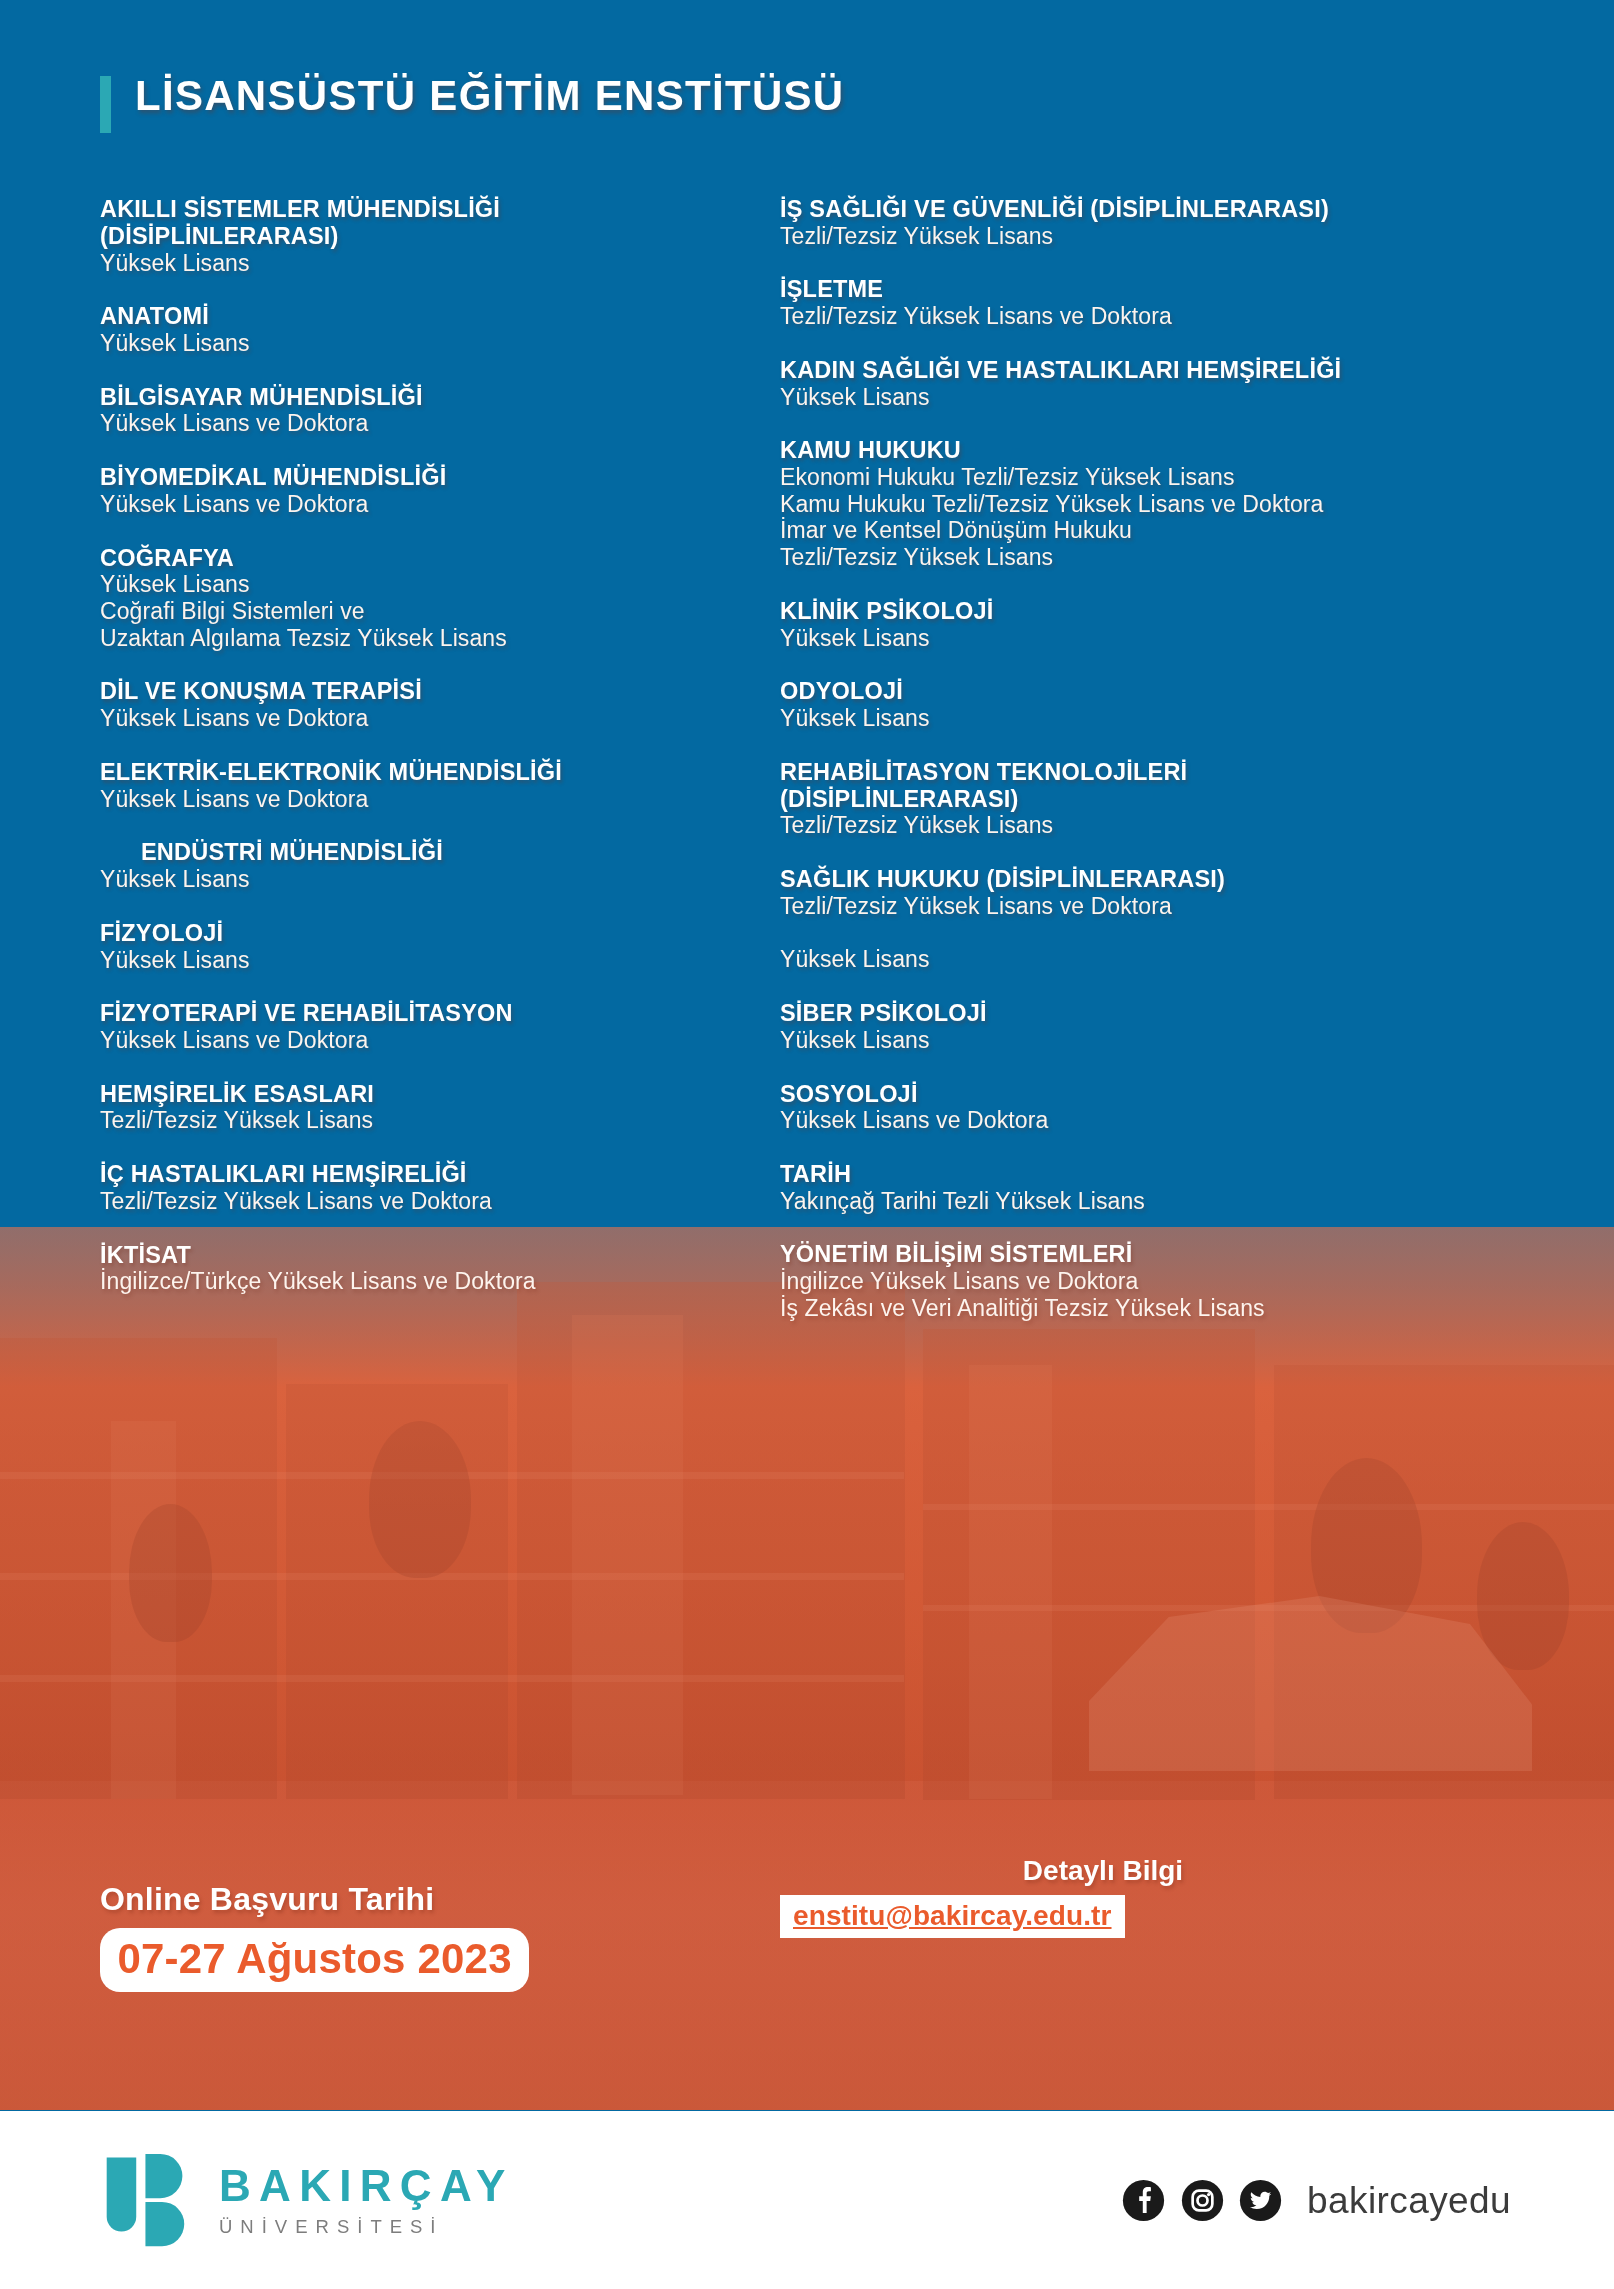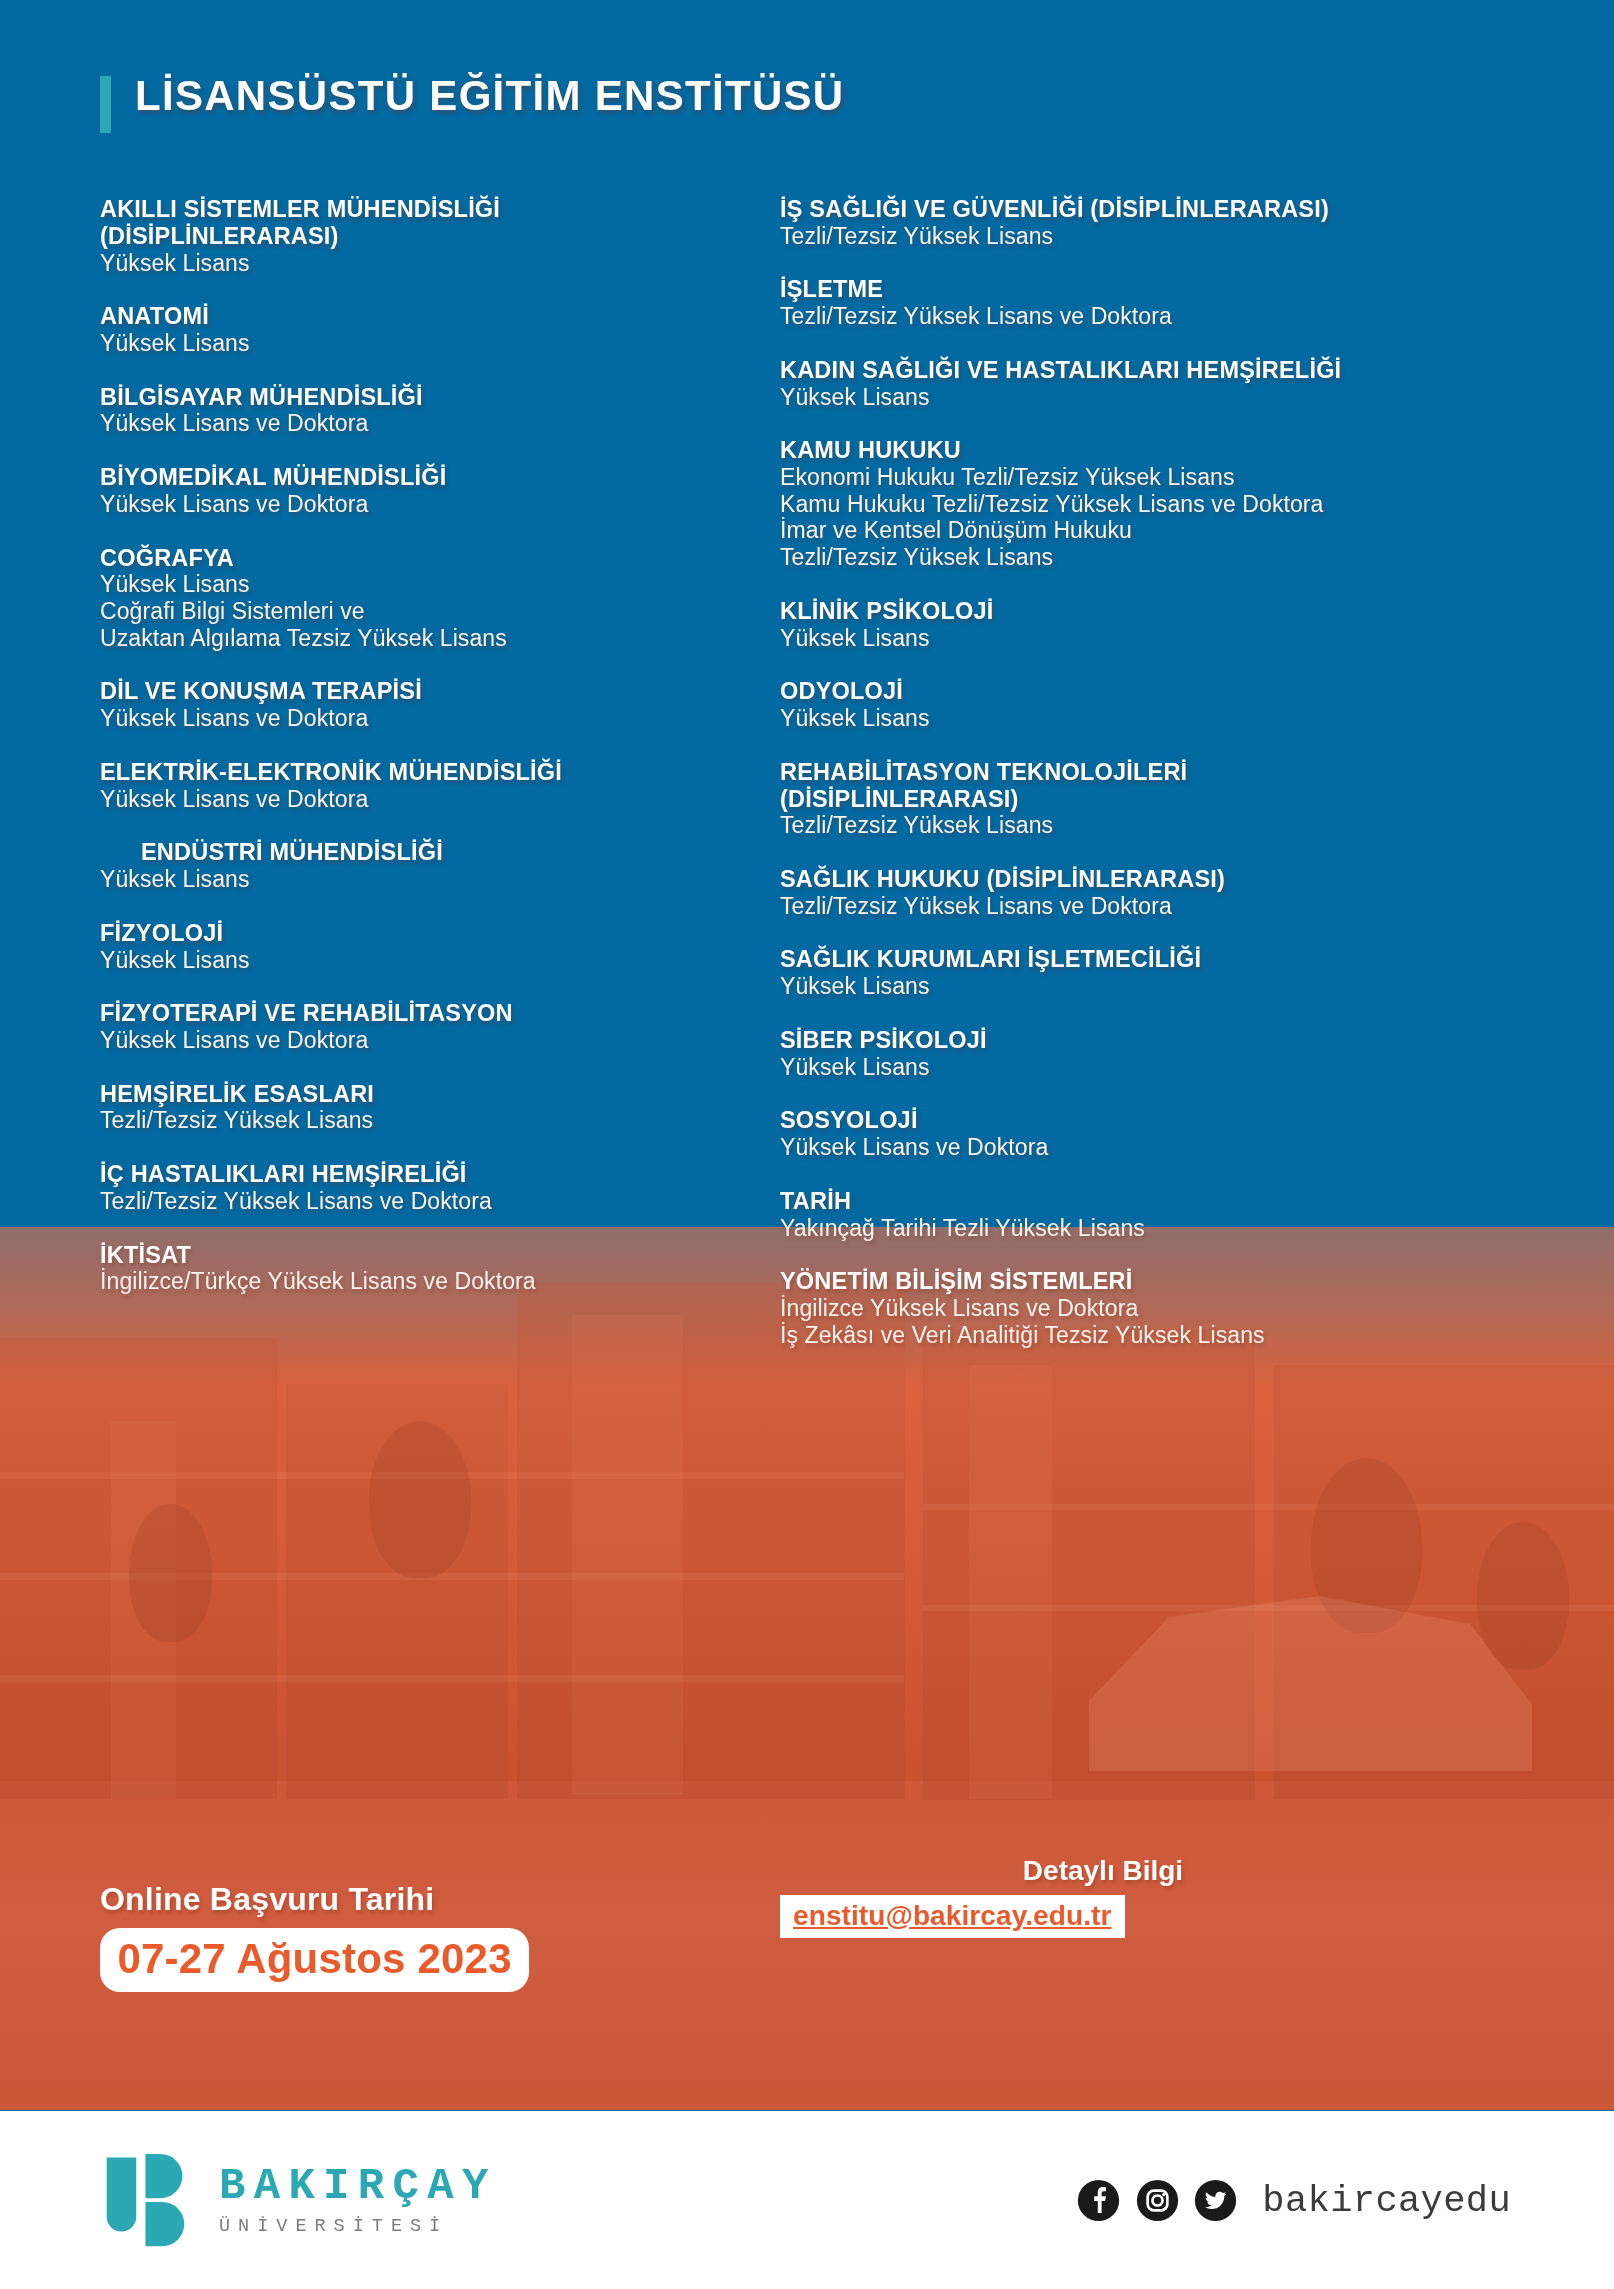--- a/index.html
+++ b/index.html
@@ -92,21 +92,21 @@
     display:inline-block; background:#ffffff; color:#ea5b2c;
     font-size:28px; font-weight:bold; letter-spacing:0.1px;
     padding:4.6px 13px 6.5px 13px; margin-bottom:8.3px;
   }
   .contact-row{ display:block; }
 
   
   #footer{
     position:absolute; left:0; top:2111px; width:1614px; height:179px;
     background:#ffffff; display:flex; align-items:center;
-    justify-content:space-between; padding:0 103px;font-family:Liberation Mono, monospace;
+    justify-content:space-between; padding:0 103px;
   }
   .brand{ display:flex; align-items:center; gap:20px; }
   .brand-mark{ width:96px; height:98px; position:relative; }
   .brand-text{ display:flex; flex-direction:column; justify-content:center; }
   .brand-name{
     font-size:44px; font-weight:bold; color:#2ba8b4; letter-spacing:8.3px; line-height:1;
   }
   .brand-sub{
     font-size:18.5px; color:#7d7d7d; letter-spacing:8px; line-height:1; margin-top:10px;
   }
@@ -245,21 +245,20 @@
         <div class="prog">
           <div class="prog-name" style="white-space: pre-line;">REHABİLİTASYON TEKNOLOJİLERİ
 (DİSİPLİNLERARASI)</div>
           <div class="prog-level">Tezli/Tezsiz Yüksek Lisans</div>
         </div>
         <div class="prog">
           <div class="prog-name" style="white-space: pre-line;">SAĞLIK HUKUKU (DİSİPLİNLERARASI)</div>
           <div class="prog-level">Tezli/Tezsiz Yüksek Lisans ve Doktora</div>
         </div>
         <div class="prog">
-          <div class="prog-name" style="white-space: pre-line;">SAĞLIK KURUMLARI İŞLETMECİLİĞİ</div>
           <div class="prog-level">Yüksek Lisans</div>
         </div>
         <div class="prog">
           <div class="prog-name" style="white-space: pre-line;">SİBER PSİKOLOJİ</div>
           <div class="prog-level">Yüksek Lisans</div>
         </div>
         <div class="prog">
           <div class="prog-name" style="white-space: pre-line;">SOSYOLOJİ</div>
           <div class="prog-level">Yüksek Lisans ve Doktora</div>
         </div>

